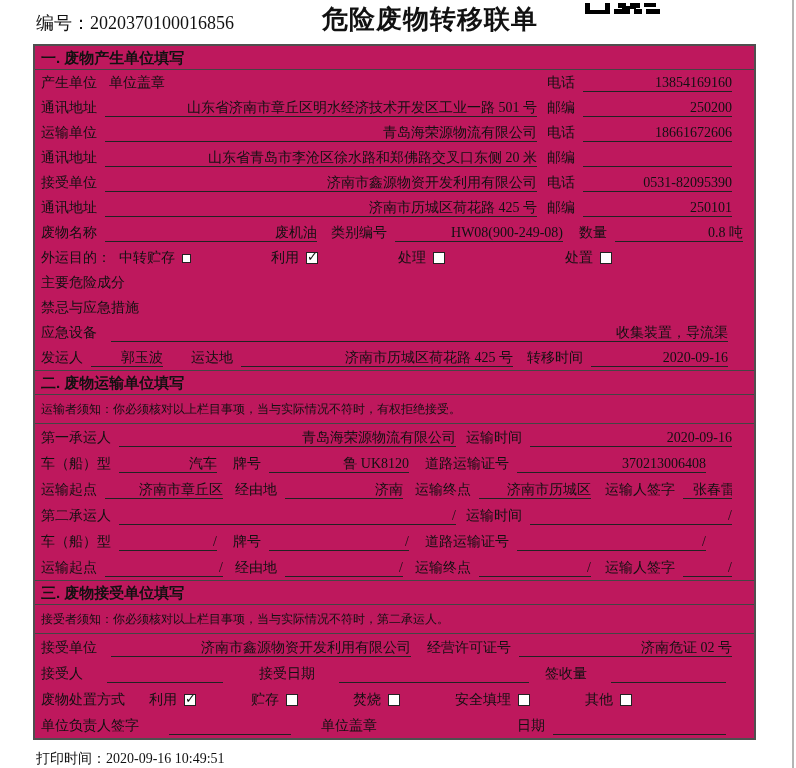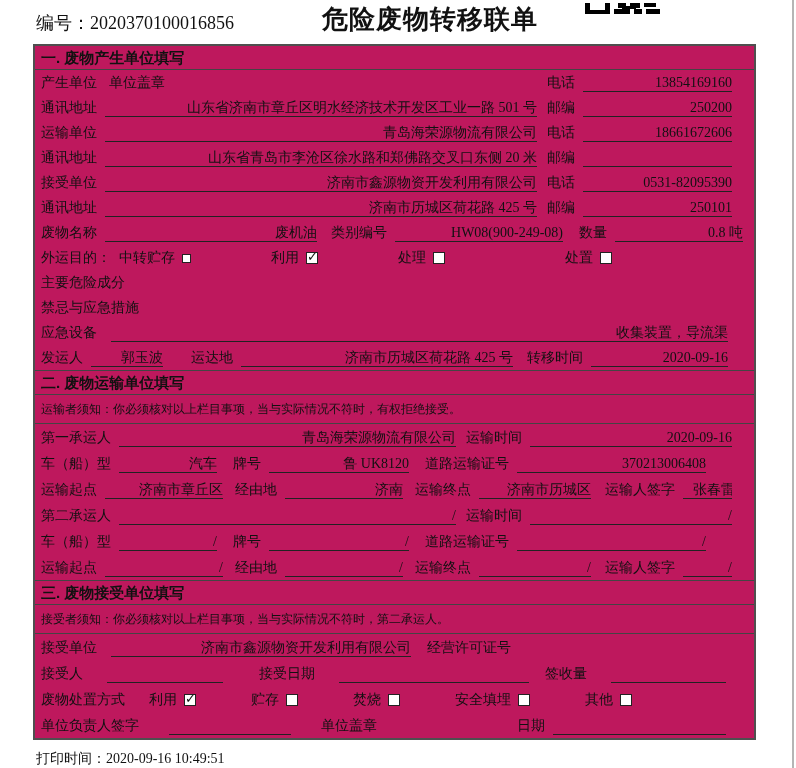--- a/index.html
+++ b/index.html
@@ -238,20 +238,21 @@
   </div>
 
   <div class="sec">
     <div class="sec-title">三. 废物接受单位填写</div>
     <div class="notice">接受者须知：你必须核对以上栏目事项，当与实际情况不符时，第二承运人。</div>
 
     <div class="row h26">
       <span class="lbl">接受单位</span>
       <span class="u ml14" style="width:300px">济南市鑫源物资开发利用有限公司</span>
       <span class="lbl ml16">经营许可证号</span>
+      <span class="u grow ml8 mr4">济南危证 02 号</span>
     </div>
 
     <div class="row h26">
       <span class="lbl">接受人</span>
       <span class="u ml24" style="width:116px"></span>
       <span class="lbl ml20">接受日期</span>
       <span class="u ml24" style="width:190px"></span>
       <span class="lbl ml16">签收量</span>
       <span class="u grow ml24 mr10"></span>
     </div>

